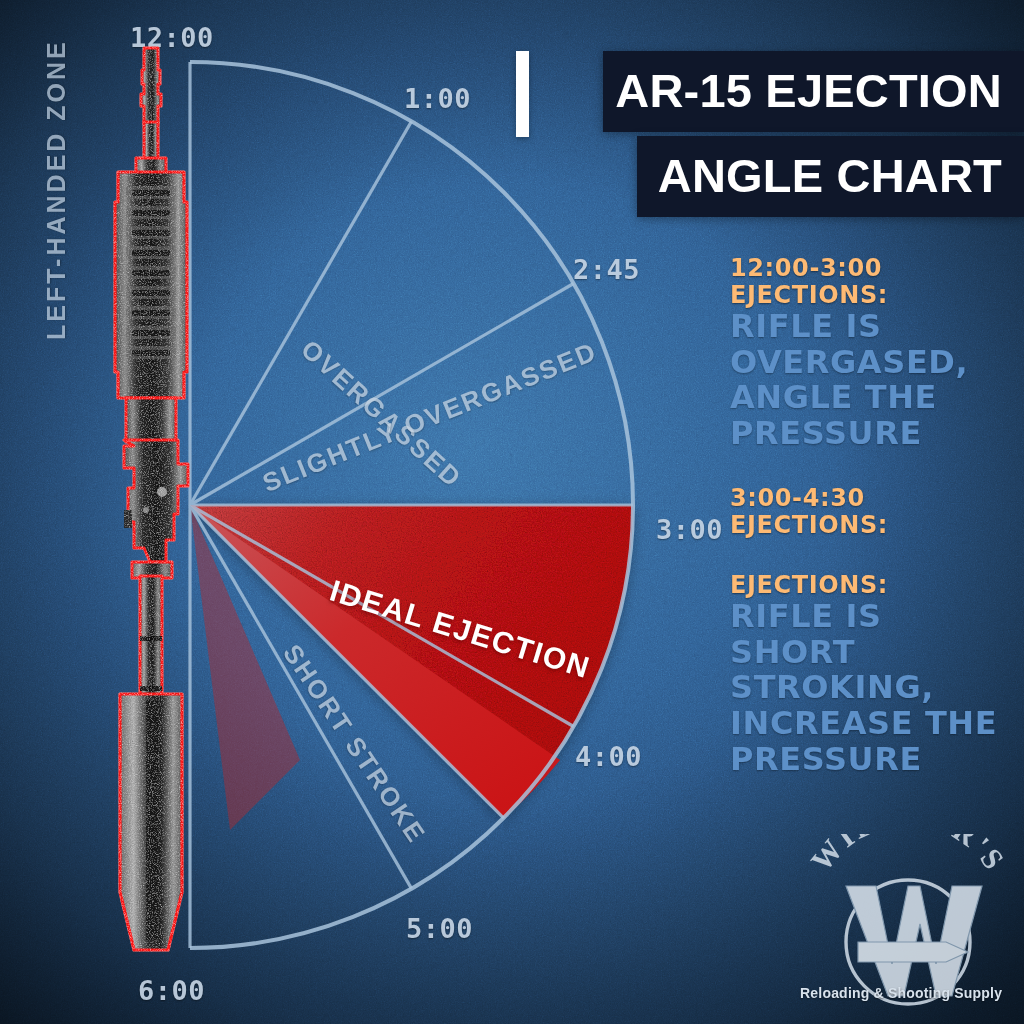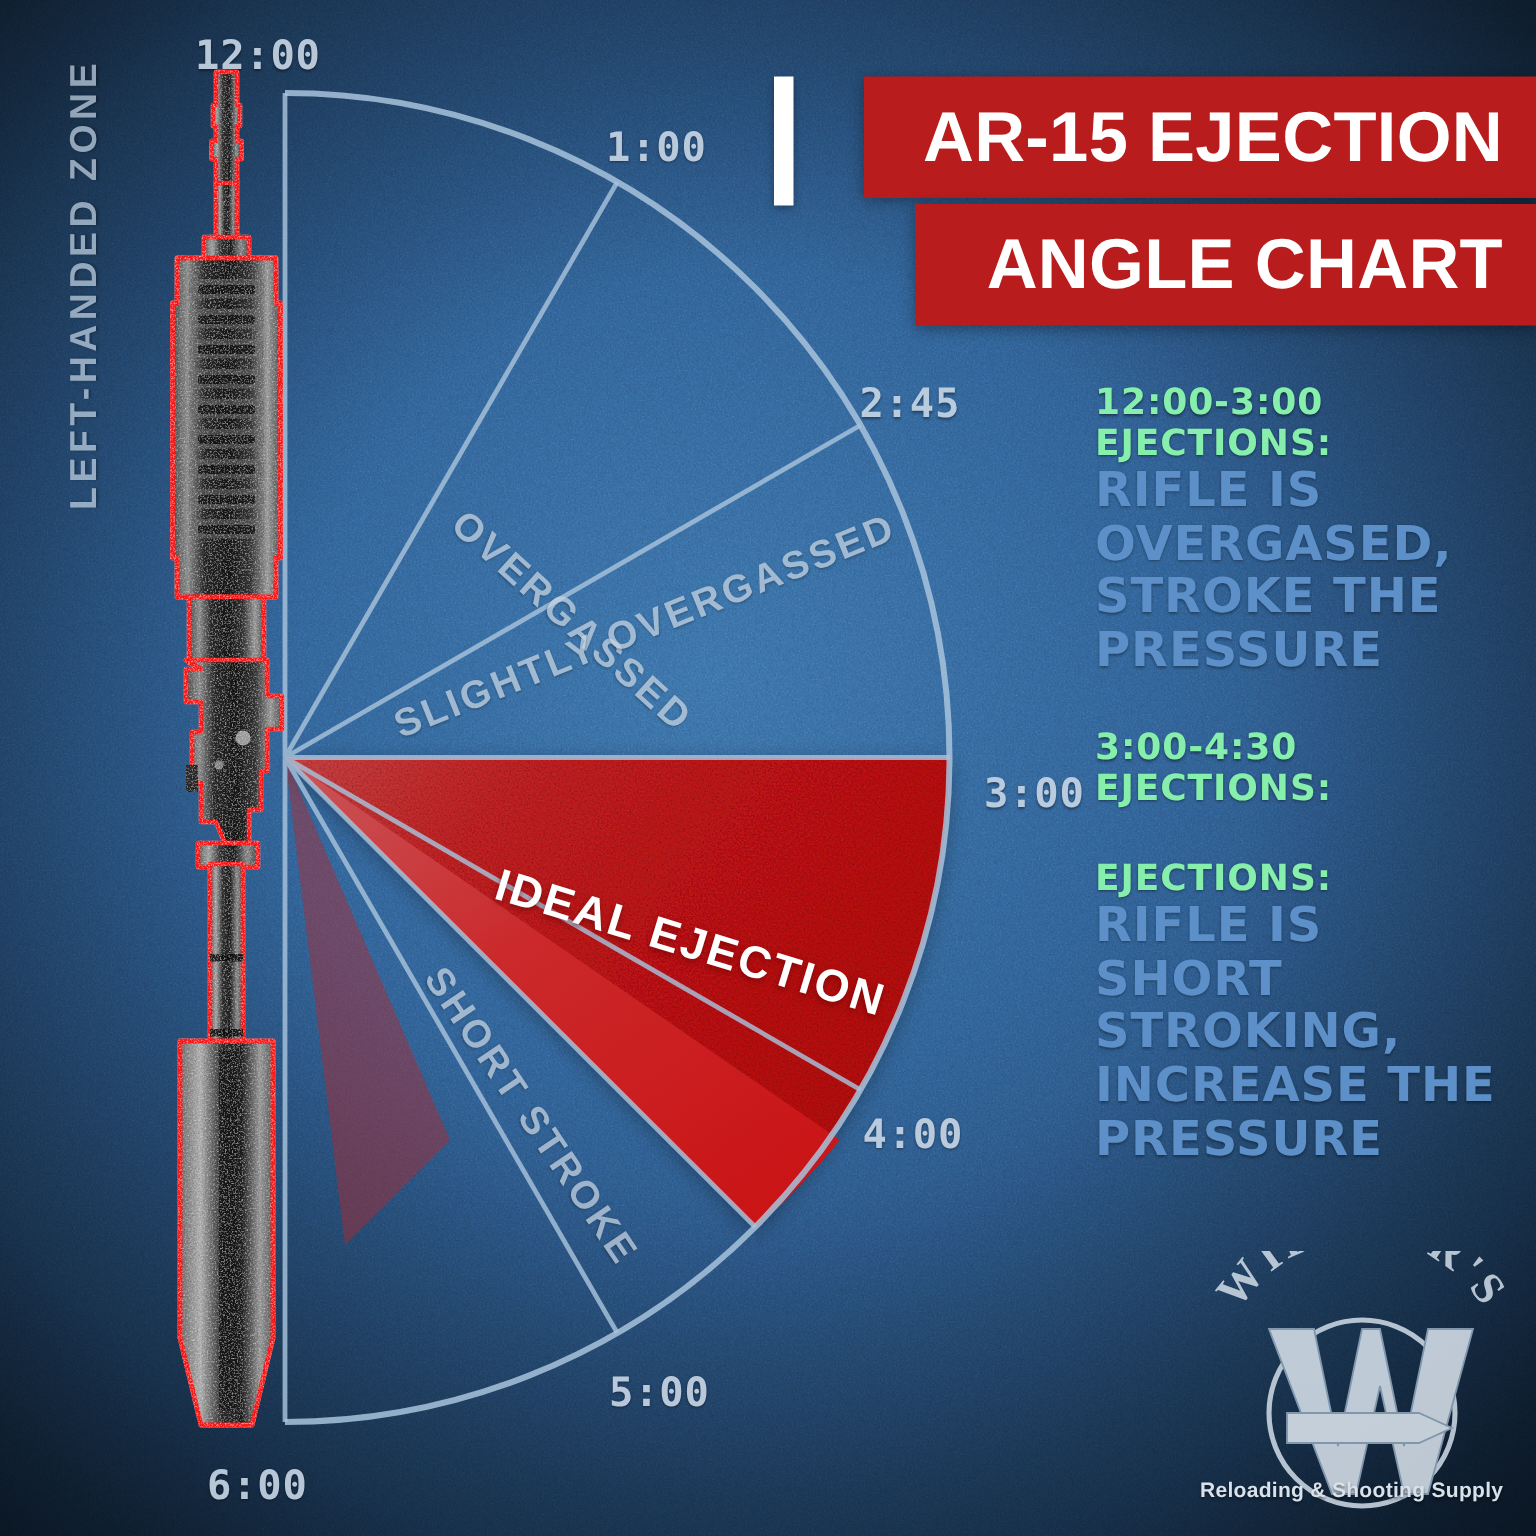--- a/index.html
+++ b/index.html
@@ -70,45 +70,45 @@
     opacity:.72;
     text-shadow:0 1px 2px rgba(0,0,0,.4);
     white-space:nowrap;
   }
   
   #rifle{position:absolute;left:96px;top:40px;width:140px;height:940px;}
   
   .title-wrap{position:absolute;right:0;top:51px;}
   .title-row{
     position:relative;
-    background:#b91c1c;
+    background:#0f172a;
     color:#fff;
     font-weight:700;
     font-size:47px;
     letter-spacing:.2px;
     line-height:1;
-    padding:16px 22px 18px 39px;
+    padding:16px 22px 18px 12px;
     text-align:right;
     white-space:nowrap;
     box-shadow:0 2px 9px rgba(0,0,0,.35);
   }
   .title-row.r1{margin-left:30px;}
   .title-row.r2{margin-top:4px;margin-left:64px;}
   .title-bar{
     position:absolute;
     left:516px;top:51px;
     width:13px;height:86px;
     background:#fff;
     box-shadow:0 2px 6px rgba(0,0,0,.3);
   }
   
   .legend{position:absolute;left:730px;top:255px;width:286px;}
   .leg-block{margin-bottom:33px;}
   .leg-head{
-    color:#86efac;
+    color:#fdba74;
     font-weight:700;
     font-size:24px;
     line-height:1.12;
     letter-spacing:.6px;
     text-shadow:0 1px 2px rgba(0,0,0,.45);
   }
   .leg-body{
     color:#5d90c8;
     font-weight:700;
     font-size:32px;
@@ -325,21 +325,21 @@
   </div>
   <div class="title-bar"></div>
 
   <div class="legend">
 
     <div class="leg-block">
       <div class="leg-head stencil">12:00-3:00</div>
       <div class="leg-head stencil">EJECTIONS:</div>
       <div class="leg-body stencil">RIFLE IS</div>
       <div class="leg-body stencil">OVERGASED,</div>
-      <div class="leg-body stencil">STROKE THE</div>
+      <div class="leg-body stencil">ANGLE THE</div>
       <div class="leg-body stencil">PRESSURE</div>
     </div>
 
     <div class="leg-block">
       <div class="leg-head stencil">3:00-4:30</div>
       <div class="leg-head stencil">EJECTIONS:</div>
     </div>
 
     <div class="leg-block">
       <div class="leg-head stencil">EJECTIONS:</div>

